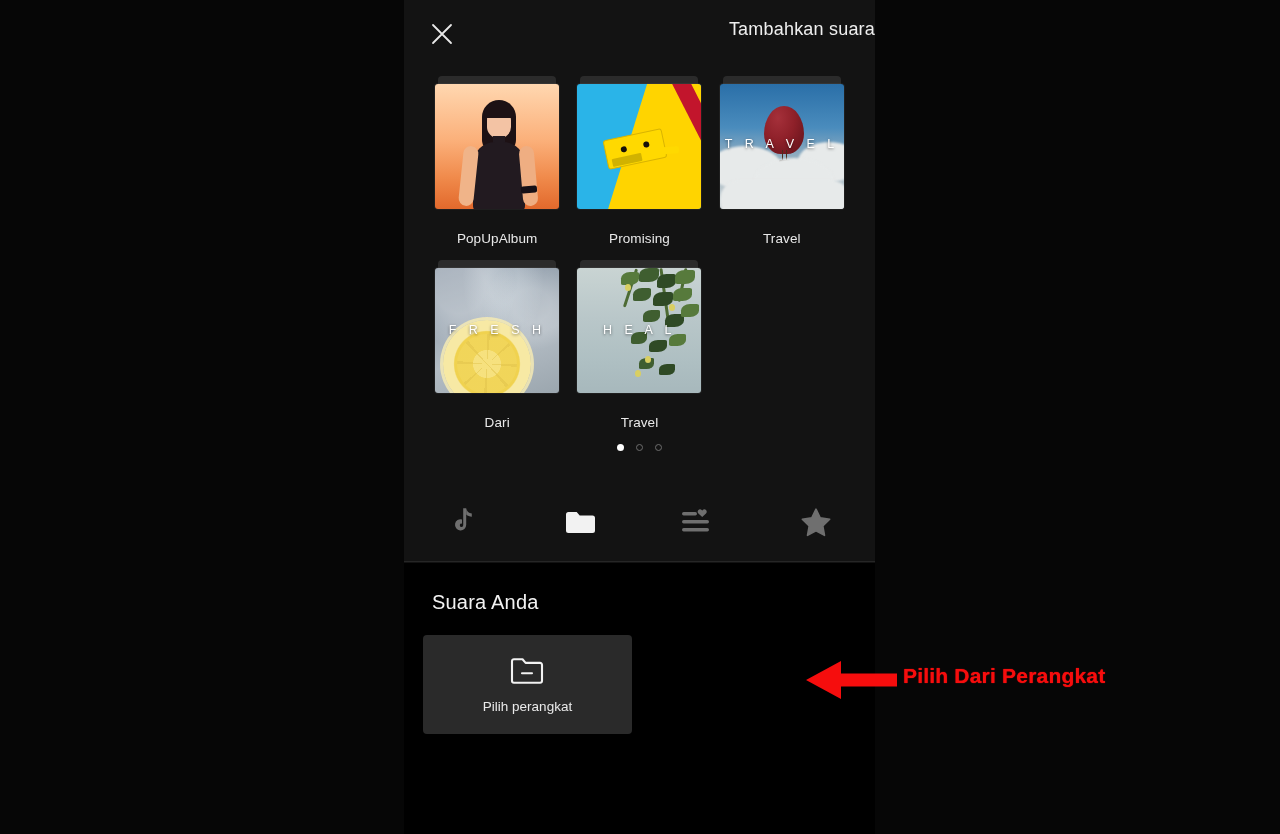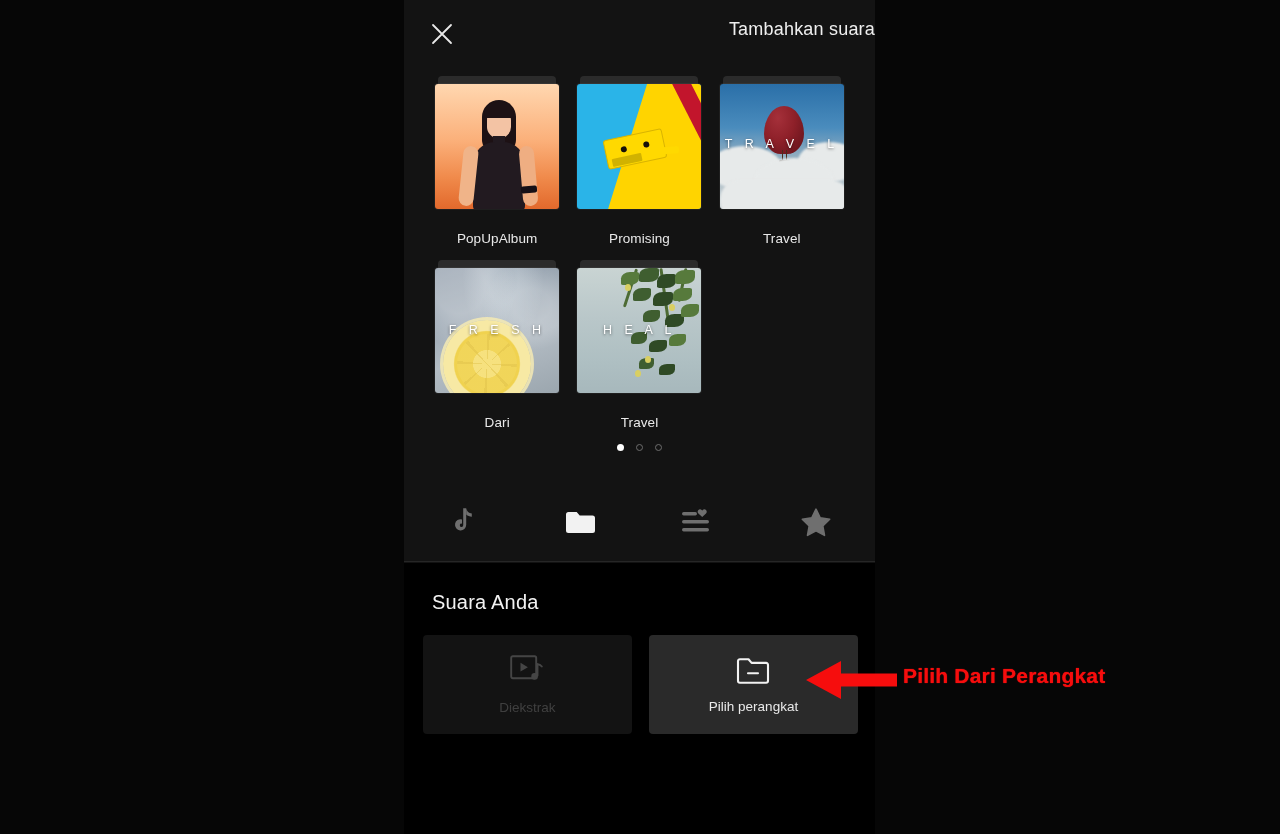--- a/index.html
+++ b/index.html
@@ -466,32 +466,20 @@
       </div>
 
     </div>
 
     <div id="lower-panel">
 
       <div id="your-sound">Suara Anda</div>
 
       <div id="srcrow">
 
-        <div class="srcbtn disabled">
-          <span>
-            <svg width="36" height="32" viewBox="0 0 36 32" aria-hidden="true">
-              <rect x="1.2" y="1.2" width="25" height="22" rx="1.6" fill="none" stroke="#9a9a9a" stroke-width="1.9"></rect>
-              <path d="M10.5 7.8v8.8l7.4-4.4z" fill="#9a9a9a"></path>
-              <path d="M27.5 9.2v11.4" stroke="#9a9a9a" stroke-width="1.9" fill="none" stroke-linecap="round"></path>
-              <path d="M27.5 9.2c1.8 0 3.4 1 4.3 2.3" stroke="#9a9a9a" stroke-width="1.9" fill="none" stroke-linecap="round"></path>
-              <circle cx="24.6" cy="21.4" r="3.3" fill="#9a9a9a"></circle>
-            </svg>
-          </span>
-          <span class="srclbl">Diekstrak</span>
-        </div>
 
         <div class="srcbtn">
           <span>
             <svg width="36" height="30" viewBox="0 0 36 30" aria-hidden="true">
               <path d="M2 5.2A1.9 1.9 0 0 1 3.9 3.3h8.6l3.1 3.6h14.5A1.9 1.9 0 0 1 32 8.8v16a1.9 1.9 0 0 1-1.9 1.9H3.9A1.9 1.9 0 0 1 2 24.8z" fill="none" stroke="#f2f2f2" stroke-width="2.1" stroke-linejoin="round"></path>
               <path d="M12 17.3h10" stroke="#f2f2f2" stroke-width="2.1" stroke-linecap="round"></path>
             </svg>
           </span>
           <span class="srclbl">Pilih perangkat</span>
         </div>

